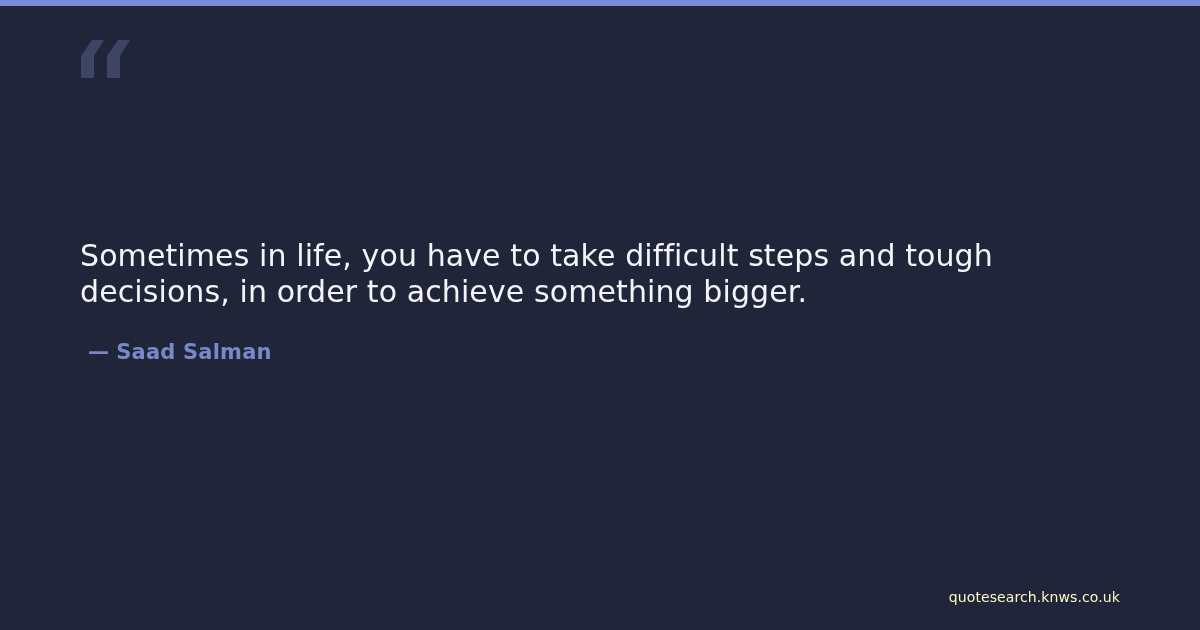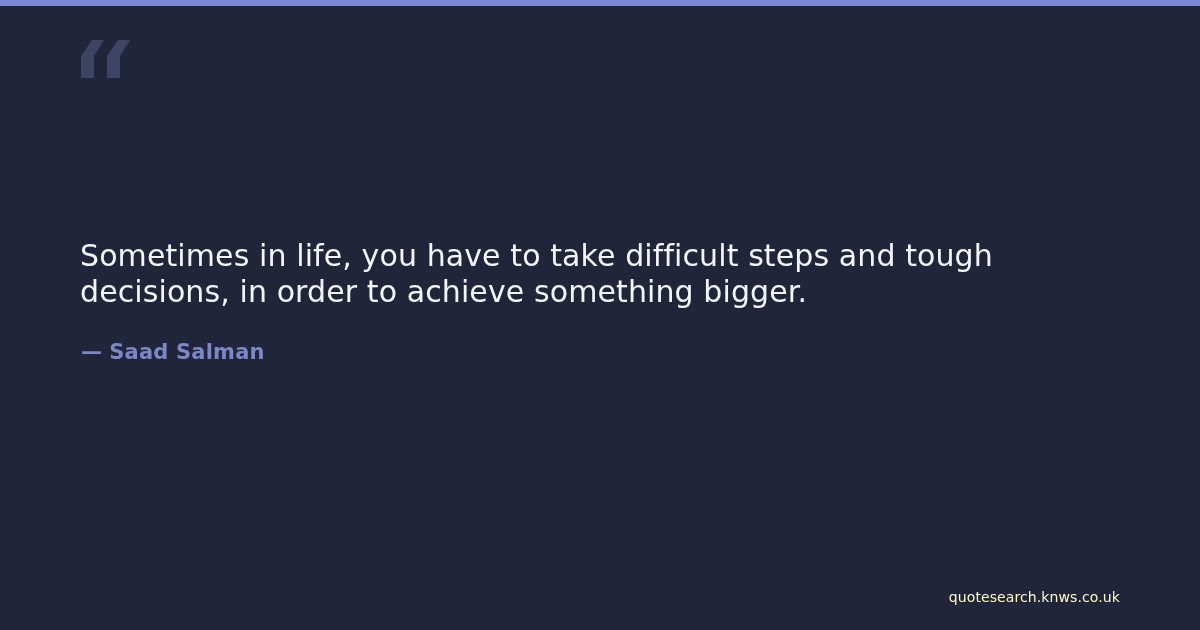--- a/index.html
+++ b/index.html
@@ -55,21 +55,21 @@
     font-family: "DejaVu Sans", sans-serif;
     font-size: 30px;
     line-height: 36px;
     font-weight: 400;
     color: #f3f5f9;
     letter-spacing: 0.1px;
     white-space: pre-wrap;
   }
 
   .author {
-    margin: 1px;
+    margin: 8px;
     margin-top: 29px;
     font-family: "DejaVu Sans", sans-serif;
     font-size: 21px;
     line-height: 26px;
     font-weight: 700;
     color: #7b88c8;
     letter-spacing: 0.2px;
   }
   .author .dash {
     margin-right: 7px;

